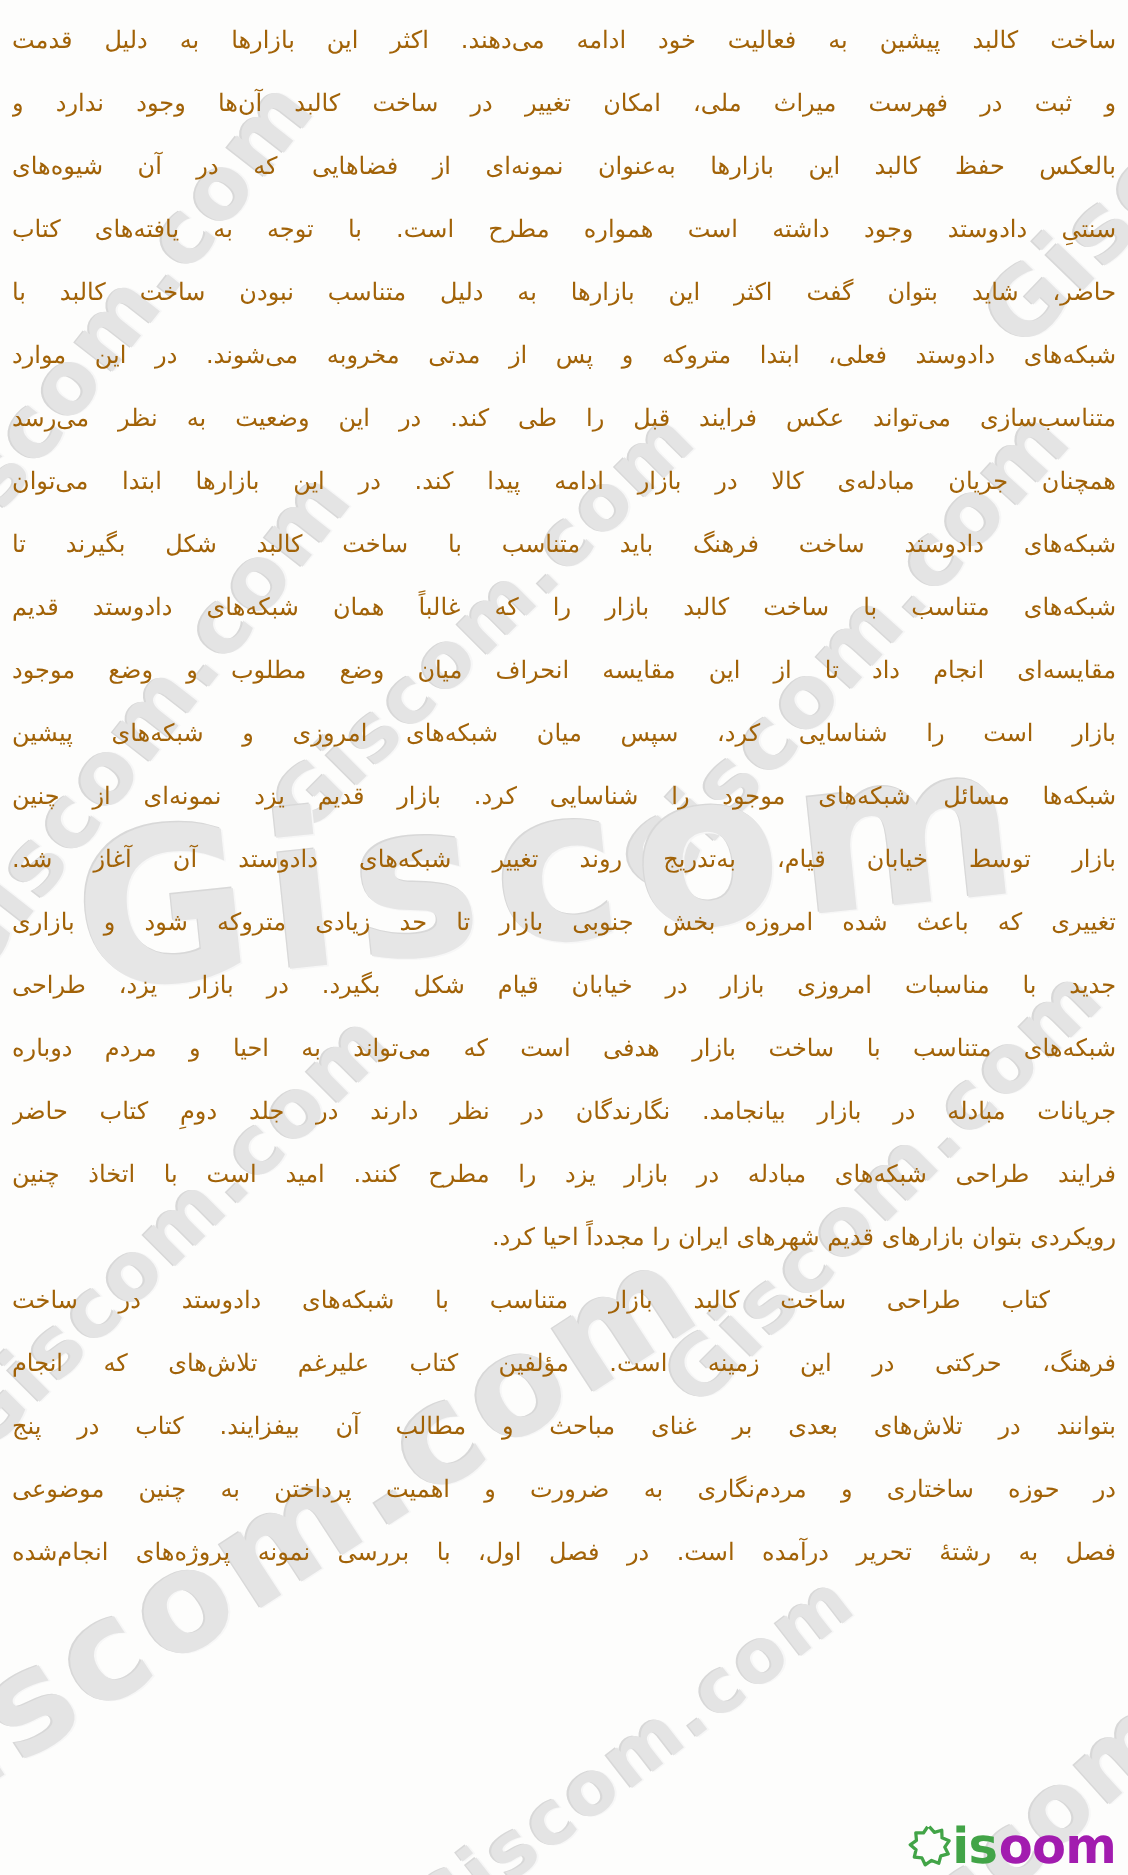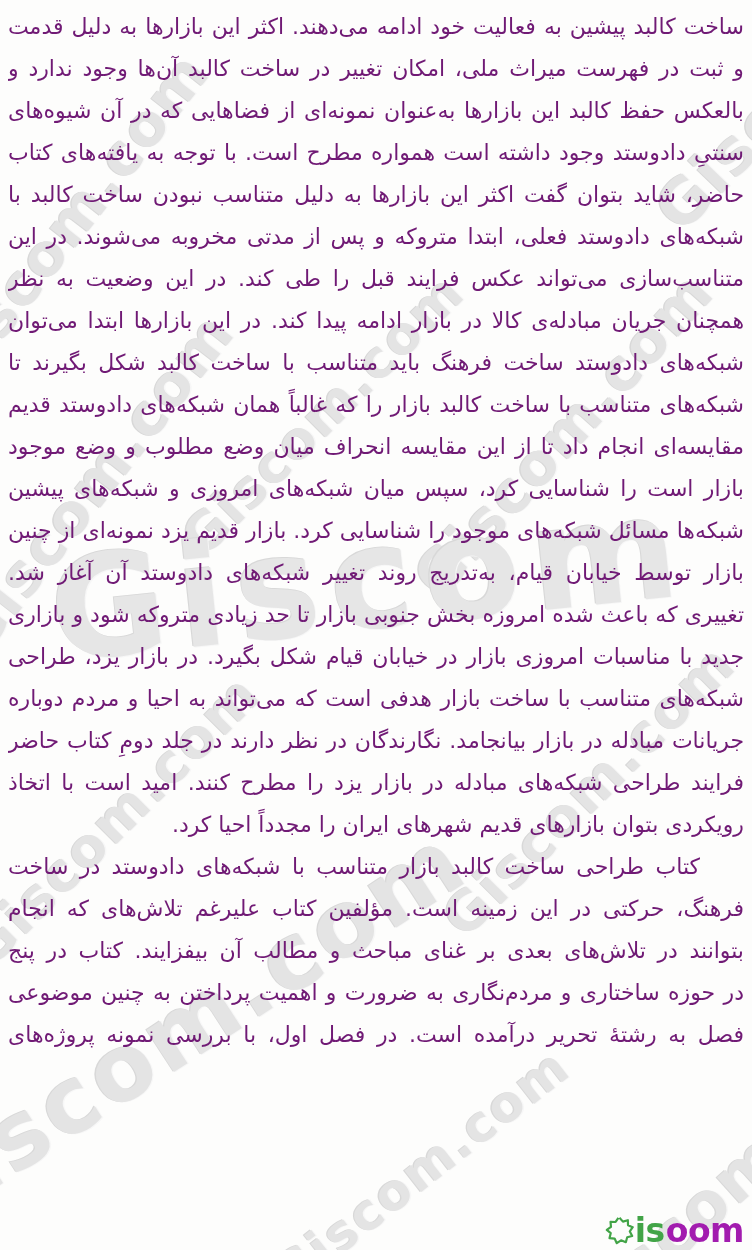--- a/index.html
+++ b/index.html
@@ -54,22 +54,22 @@
   .text-block {
     position: absolute;
     z-index: 2;
     top: 6px; right: 8px; left: 8px;
     direction: rtl;
   }
   .line {
     height: 42px;
     line-height: 42px;
     overflow: hidden;
-    font-size: 22px;
-    color: #701a75;
+    font-size: 16px;
+    color: #a16207;
     text-align: justify;
     text-align-last: justify;
     white-space: normal;
   }
   .line.end { text-align-last: right; }
   .line.indent { padding-right: 44px; }
 
   
   .logo {
     position: absolute;

